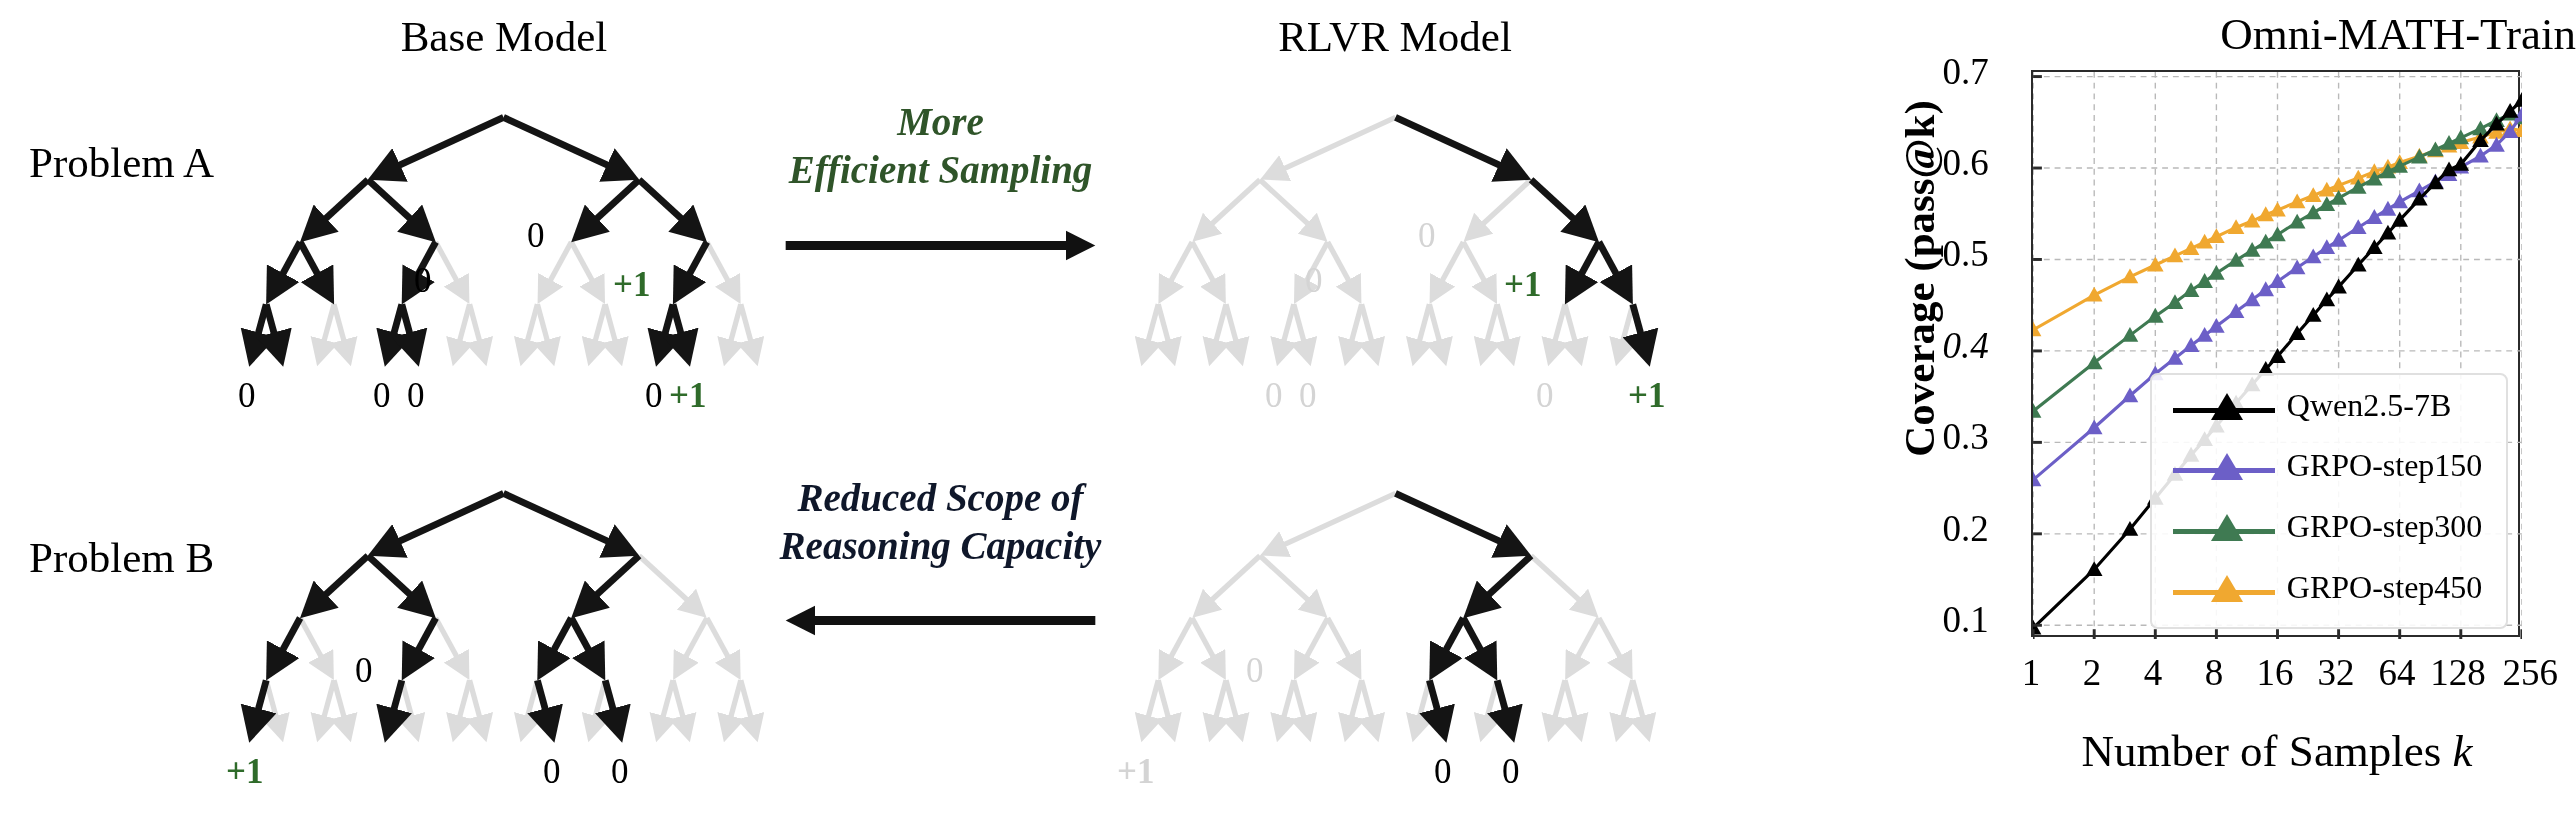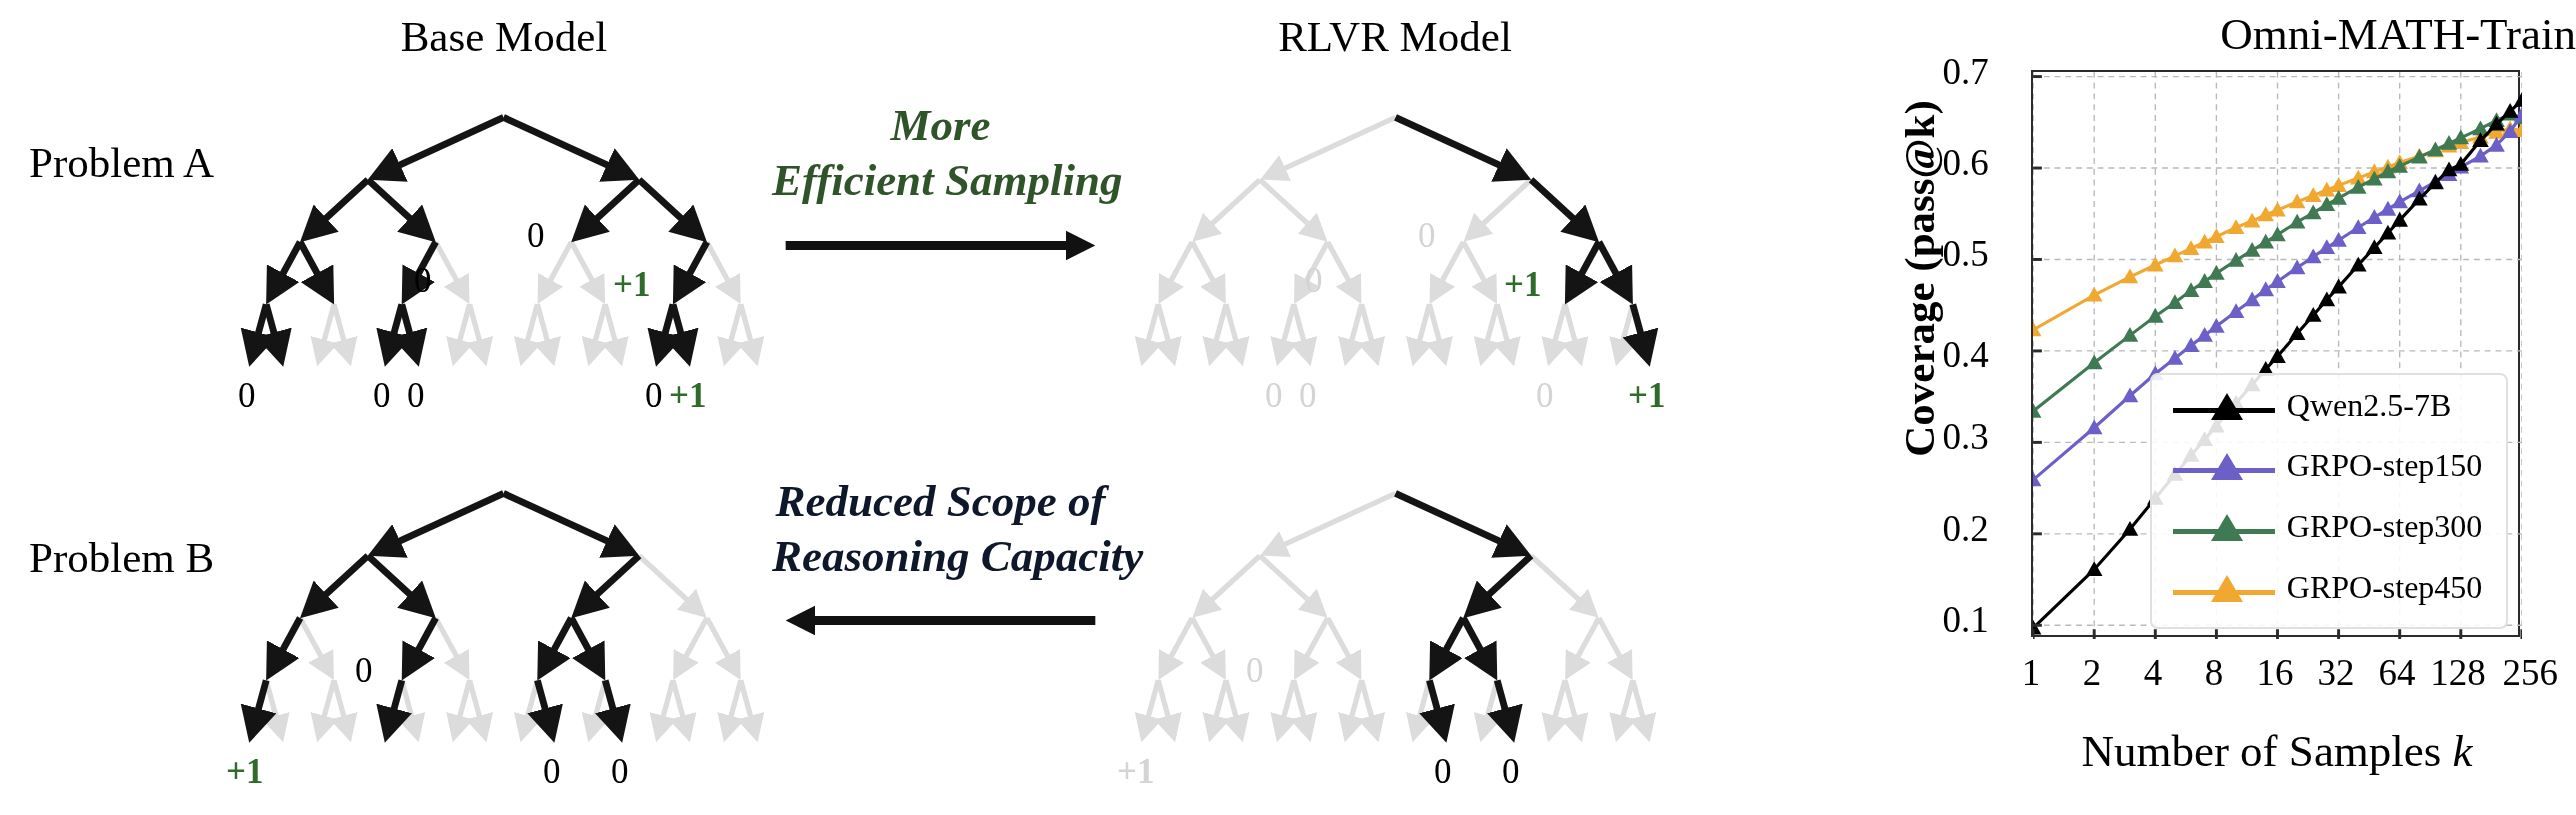--- a/index.html
+++ b/index.html
@@ -6,21 +6,21 @@
   body{width:2576px;height:815px;font-family:"Liberation Serif",serif;color:#000;overflow:hidden;}
   #root{position:relative;width:2576px;height:815px;}
 
   .lbl{position:absolute;white-space:nowrap;}
 
   
   .col-title{font-size:43px;text-align:center;}
   .row-label{font-size:43px;}
 
   
-  .annot{font-style:italic;font-size:45px;text-align:center;line-height:1.22;font-weight:600;}
+  .annot{font-style:italic;font-size:39px;text-align:center;line-height:1.22;font-weight:600;}
   .annot.green{color:#2f5429;}
   .annot.red{color:#8c1b21;}
 
   
   .bigarrow{position:absolute;}
 
   
   svg.tree{position:absolute;overflow:visible;}
 
   
@@ -415,21 +415,21 @@
           <line x1="250" y1="580" x2="250" y2="570" stroke="#2b2b2b" stroke-width="3"></line>
           <line x1="312.5" y1="580" x2="312.5" y2="570" stroke="#2b2b2b" stroke-width="3"></line>
           <line x1="375" y1="580" x2="375" y2="570" stroke="#2b2b2b" stroke-width="3"></line>
           <line x1="437.5" y1="580" x2="437.5" y2="570" stroke="#2b2b2b" stroke-width="3"></line>
           <line x1="500" y1="580" x2="500" y2="570" stroke="#2b2b2b" stroke-width="3"></line>
         </svg>
       </div>
       <div class="ytick" style="left:55px;top:598px;">0.1</div>
       <div class="ytick" style="left:55px;top:507px;">0.2</div>
       <div class="ytick" style="left:55px;top:415px;">0.3</div>
-      <div class="ytick" style="left:55px;top:333px;">0.4</div>
+      <div class="ytick" style="left:55px;top:324px;font-style:italic;">0.4</div>
       <div class="ytick" style="left:55px;top:232px;">0.5</div>
       <div class="ytick" style="left:55px;top:141px;">0.6</div>
       <div class="ytick" style="left:55px;top:50px;">0.7</div>
       <div class="xtick" style="left:135px;top:651px;">1</div>
       <div class="xtick" style="left:196px;top:651px;">2</div>
       <div class="xtick" style="left:257px;top:651px;">4</div>
       <div class="xtick" style="left:318px;top:651px;">8</div>
       <div class="xtick" style="left:379px;top:651px;">16</div>
       <div class="xtick" style="left:440px;top:651px;">32</div>
       <div class="xtick" style="left:501px;top:651px;">64</div>

